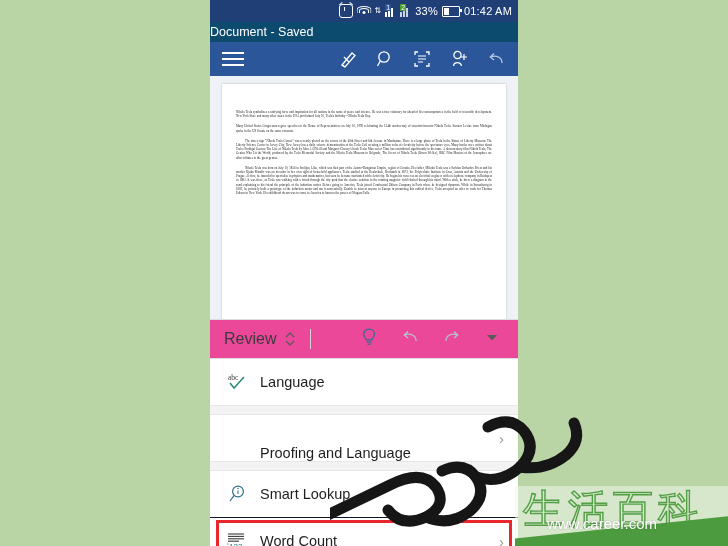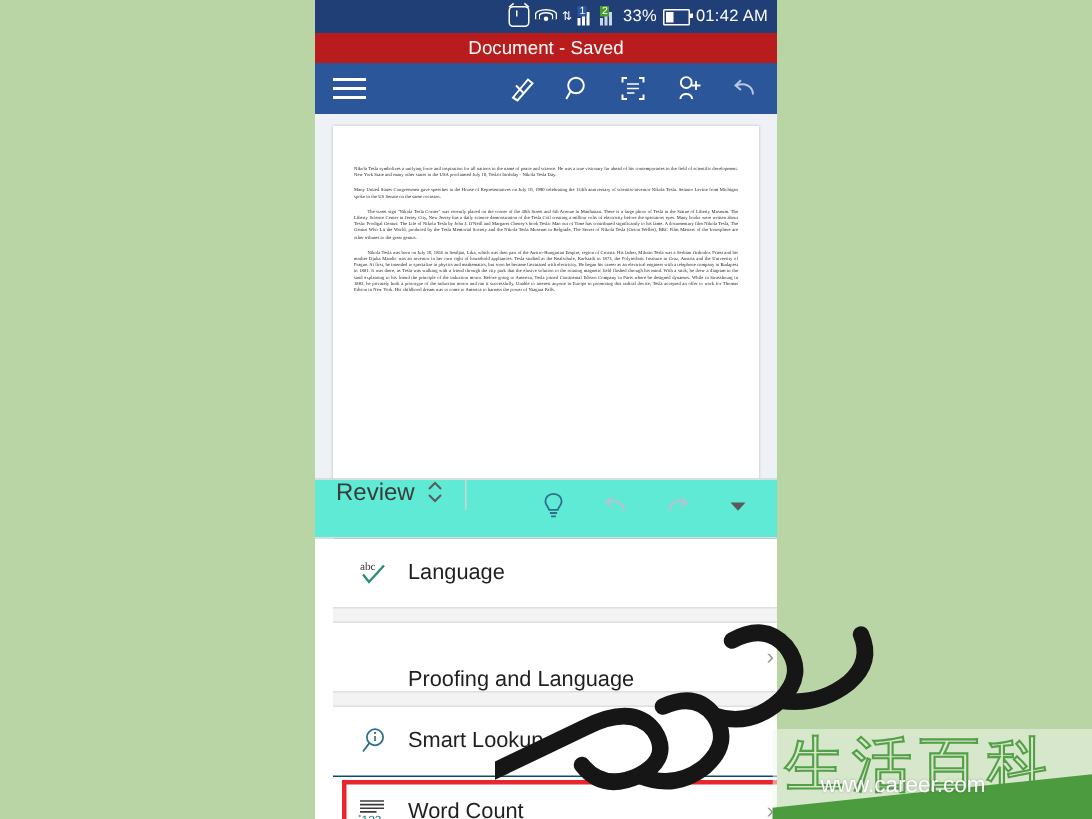--- a/index.html
+++ b/index.html
@@ -41,22 +41,22 @@
   .bars b:nth-child(4){height:9px;}
   .simbadge{position:absolute;left:0;top:-1px;font-size:7px;line-height:7px;color:#fff;background:#2b579a;padding:0 1px;}
   .simbadge.green{background:#4a9c2d;}
   .bars.dim b{background:#c9d4e8;}
   .battery{display:inline-block;width:16px;height:9px;border:1.4px solid #fff;border-radius:1px;position:relative;}
   .battery:after{content:"";position:absolute;right:-3px;top:2px;width:1.6px;height:3px;background:#fff;}
   .battery i{position:absolute;left:1px;top:1px;bottom:1px;width:5px;background:#fff;}
   
   #apptitle{
     position:absolute;left:0;top:22px;width:308px;height:20px;
-    background:#b91c1c;color:#fff;
-    display:flex;align-items:center;justify-content:center;
+    background:#0c4a6e;color:#fff;
+    display:flex;align-items:center;justify-content:flex-start;
     font-size:12.5px;
   }
   
   #toolbar{
     position:absolute;left:0;top:42px;width:308px;height:34px;
     background:#2b579a;
     display:flex;align-items:center;justify-content:space-between;
     padding:0 12px;box-sizing:border-box;
   }
   #toolbar .tb-right{display:flex;align-items:center;gap:17px;}
@@ -76,29 +76,29 @@
   #page p{
     margin:0 0 6px 0;
     font-size:3.05px;line-height:4.2px;color:#1a1a1a;
     text-align:justify;font-family:"Liberation Serif", serif;
     letter-spacing:.05px;
   }
   #page p.ind{text-indent:9px;}
   
   #ribbon{
     position:absolute;left:0;top:319px;width:308px;height:40px;
-    background:#5eead4;border-top:1px solid #dcdcdc;border-bottom:1px solid #dcdcdc;
-    display:flex;box-sizing:border-box;padding:0 14px;
+    background:#ec4899;border-top:1px solid #dcdcdc;border-bottom:1px solid #dcdcdc;
+    display:flex;align-items:center;box-sizing:border-box;padding:0 14px;
   }
   #ribbon .tabname{font-size:16px;color:#3b3b3b;}
   #ribbon .chev{margin-left:8px;display:flex;flex-direction:column;align-items:center;gap:2px;color:#5a5a5a;}
   #ribbon .divider{width:1px;height:20px;background:#d2d2d2;margin-left:14px;}
   #ribbon .rb-right{margin-left:auto;display:flex;align-items:center;gap:22px;padding-right:4px;}
   
-  #menu{position:absolute;left:12px;top:359px;width:308px;bottom:0;background:#0c4a6e;}
+  #menu{position:absolute;left:0;top:359px;width:308px;bottom:0;background:#0f172a;}
   .mrow{
     position:relative;height:46px;display:flex;align-items:center;
     padding:0 14px;box-sizing:border-box;background:#fff;
   }
   .mrow .mlabel{font-size:14.5px;color:#1f1f1f;}
   .mrow .micon{width:26px;display:flex;align-items:center;justify-content:center;margin-right:10px;}
   .mrow .chevr{position:absolute;right:14px;top:50%;transform:translateY(-50%);color:#9b9b9b;font-size:15px;}
   .msep{height:8px;background:#f3f3f3;border-top:1px solid #e8e8e8;border-bottom:1px solid #e8e8e8;}
   .mrow.indent .mlabel{margin-left:36px;margin-top:30px;}
   .hl-box{

